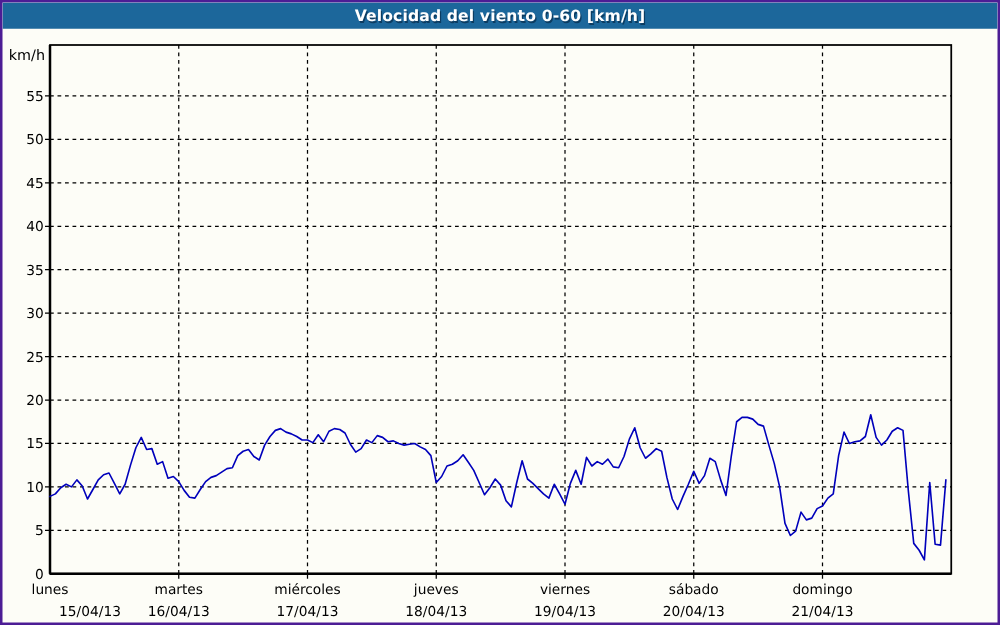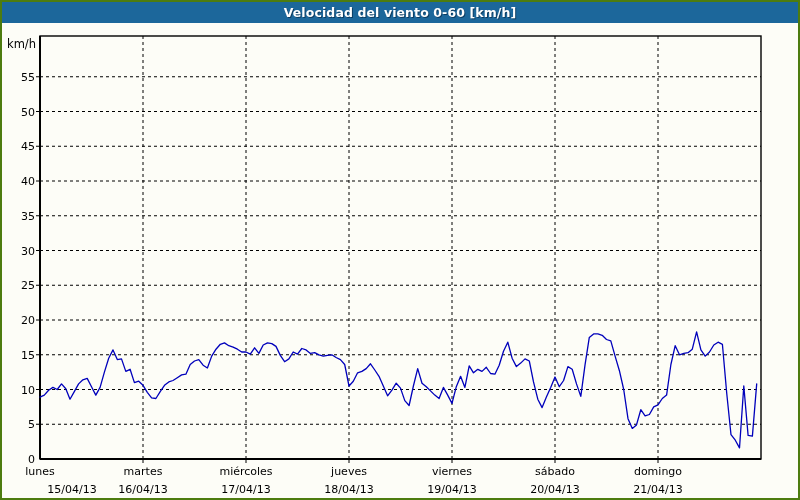--- a/index.html
+++ b/index.html
@@ -5,21 +5,21 @@
   html,body{margin:0;padding:0;}
   body{
     width:800px;height:500px;
     font-family:"DejaVu Sans","Liberation Sans",sans-serif;
     background:#ffffff;
   }
   .frame{
     position:relative;
     width:800px;height:500px;
     box-sizing:border-box;
-    border:2px solid #4d7c0f;
+    border:2px solid #4c1d95;
     background:#fdfdf7;
     overflow:hidden;
   }
   .titlebar{
     position:relative;
     height:21px;
     background:#1c679b;
     display:flex;
     align-items:center;
     justify-content:center;

